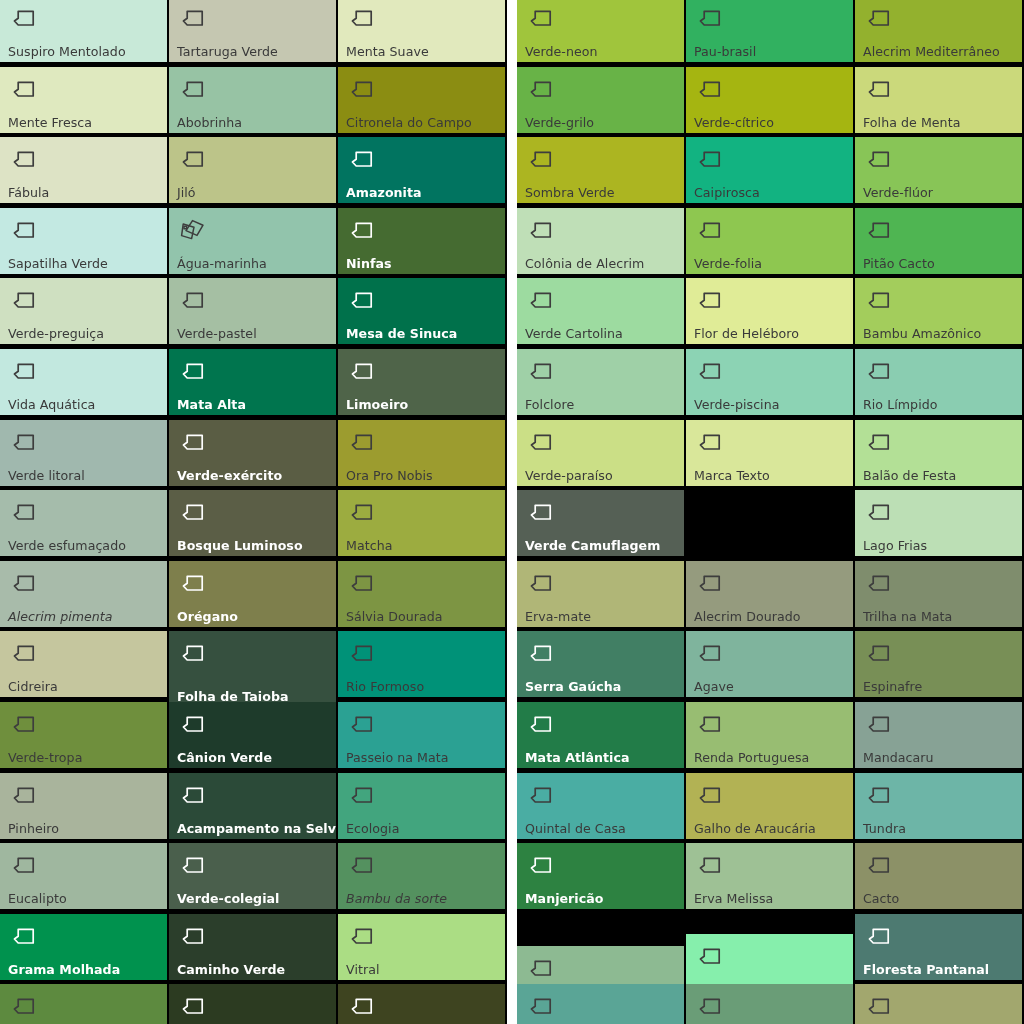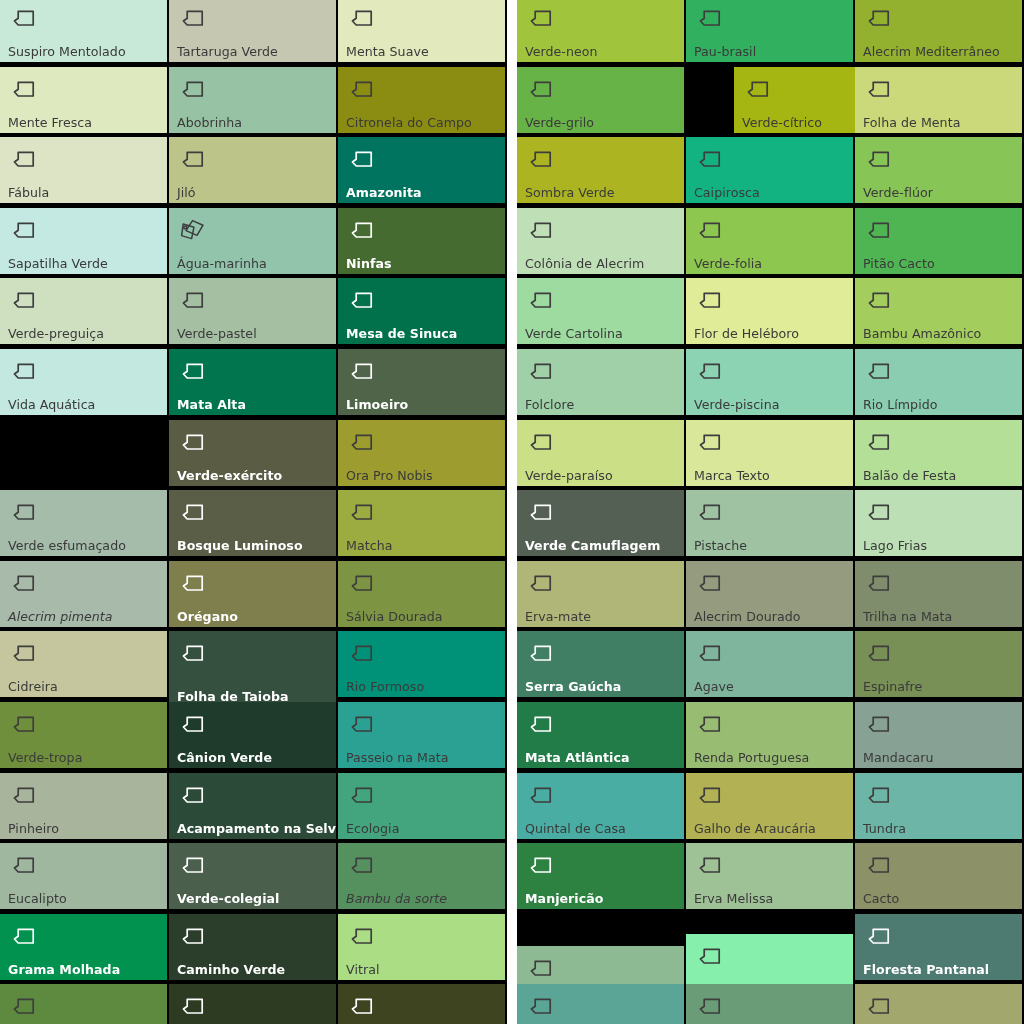--- a/index.html
+++ b/index.html
@@ -215,20 +215,28 @@
         <span class="sw-label light-text">Mata Alta</span>
       </div>
       <div class="swatch" style="left: 338px; top: 349px; width: 167px; height: 66px; background: rgb(79, 100, 73);">
         <span class="sw-icon">
           <svg viewBox="0 0 26 22" xmlns="http://www.w3.org/2000/svg">
             <path d="M7.2 4.3 L22.2 4.3 L22.2 18.0 L7.2 18.0 L3.4 14.0 L7.2 11.2 Z" fill="none" stroke="#ffffff" stroke-width="1.7" stroke-linejoin="round"></path>
           </svg>
         </span>
         <span class="sw-label light-text">Limoeiro</span>
       </div>
+      <div class="swatch" style="left: 0px; top: 419.6px; width: 167px; height: 66px; background: rgb(160, 184, 174);">
+        <span class="sw-icon">
+          <svg viewBox="0 0 26 22" xmlns="http://www.w3.org/2000/svg">
+            <path d="M7.2 4.3 L22.2 4.3 L22.2 18.0 L7.2 18.0 L3.4 14.0 L7.2 11.2 Z" fill="none" stroke="#3d3d3d" stroke-width="1.7" stroke-linejoin="round"></path>
+          </svg>
+        </span>
+        <span class="sw-label dark-text">Verde litoral</span>
+      </div>
       <div class="swatch" style="left: 169px; top: 419.6px; width: 167px; height: 66px; background: rgb(90, 93, 68);">
         <span class="sw-icon">
           <svg viewBox="0 0 26 22" xmlns="http://www.w3.org/2000/svg">
             <path d="M7.2 4.3 L22.2 4.3 L22.2 18.0 L7.2 18.0 L3.4 14.0 L7.2 11.2 Z" fill="none" stroke="#ffffff" stroke-width="1.7" stroke-linejoin="round"></path>
           </svg>
         </span>
         <span class="sw-label light-text">Verde-exército</span>
       </div>
       <div class="swatch" style="left: 338px; top: 419.6px; width: 167px; height: 66px; background: rgb(156, 156, 47);">
         <span class="sw-icon">
@@ -455,21 +463,21 @@
         <span class="sw-label dark-text">Alecrim Mediterrâneo</span>
       </div>
       <div class="swatch" style="left: 0px; top: 66.6px; width: 167px; height: 66px; background: rgb(104, 179, 71);">
         <span class="sw-icon">
           <svg viewBox="0 0 26 22" xmlns="http://www.w3.org/2000/svg">
             <path d="M7.2 4.3 L22.2 4.3 L22.2 18.0 L7.2 18.0 L3.4 14.0 L7.2 11.2 Z" fill="none" stroke="#3d3d3d" stroke-width="1.7" stroke-linejoin="round"></path>
           </svg>
         </span>
         <span class="sw-label dark-text">Verde-grilo</span>
       </div>
-      <div class="swatch" style="left: 169px; top: 66.6px; width: 167px; height: 66px; background: rgb(165, 181, 17); margin-left: 48px;">
+      <div class="swatch" style="left: 169px; top: 66.6px; width: 167px; height: 66px; background: rgb(165, 181, 17);">
         <span class="sw-icon">
           <svg viewBox="0 0 26 22" xmlns="http://www.w3.org/2000/svg">
             <path d="M7.2 4.3 L22.2 4.3 L22.2 18.0 L7.2 18.0 L3.4 14.0 L7.2 11.2 Z" fill="none" stroke="#3d3d3d" stroke-width="1.7" stroke-linejoin="round"></path>
           </svg>
         </span>
         <span class="sw-label dark-text">Verde-cítrico</span>
       </div>
       <div class="swatch" style="left: 338px; top: 66.6px; width: 167px; height: 66px; background: rgb(203, 217, 123);">
         <span class="sw-icon">
           <svg viewBox="0 0 26 22" xmlns="http://www.w3.org/2000/svg">
@@ -598,28 +606,20 @@
         </span>
         <span class="sw-label dark-text">Balão de Festa</span>
       </div>
       <div class="swatch" style="left: 0px; top: 490.2px; width: 167px; height: 66px; background: rgb(85, 96, 85);">
         <span class="sw-icon">
           <svg viewBox="0 0 26 22" xmlns="http://www.w3.org/2000/svg">
             <path d="M7.2 4.3 L22.2 4.3 L22.2 18.0 L7.2 18.0 L3.4 14.0 L7.2 11.2 Z" fill="none" stroke="#ffffff" stroke-width="1.7" stroke-linejoin="round"></path>
           </svg>
         </span>
         <span class="sw-label light-text">Verde Camuflagem</span>
-      </div>
-      <div class="swatch" style="left: 169px; top: 490.2px; width: 167px; height: 66px; background: rgb(159, 195, 162);">
-        <span class="sw-icon">
-          <svg viewBox="0 0 26 22" xmlns="http://www.w3.org/2000/svg">
-            <path d="M7.2 4.3 L22.2 4.3 L22.2 18.0 L7.2 18.0 L3.4 14.0 L7.2 11.2 Z" fill="none" stroke="#3d3d3d" stroke-width="1.7" stroke-linejoin="round"></path>
-          </svg>
-        </span>
-        <span class="sw-label dark-text">Pistache</span>
       </div>
       <div class="swatch" style="left: 338px; top: 490.2px; width: 167px; height: 66px; background: rgb(188, 223, 181);">
         <span class="sw-icon">
           <svg viewBox="0 0 26 22" xmlns="http://www.w3.org/2000/svg">
             <path d="M7.2 4.3 L22.2 4.3 L22.2 18.0 L7.2 18.0 L3.4 14.0 L7.2 11.2 Z" fill="none" stroke="#3d3d3d" stroke-width="1.7" stroke-linejoin="round"></path>
           </svg>
         </span>
         <span class="sw-label dark-text">Lago Frias</span>
       </div>
       <div class="swatch" style="left: 0px; top: 560.8px; width: 167px; height: 66px; background: rgb(176, 182, 119);">

